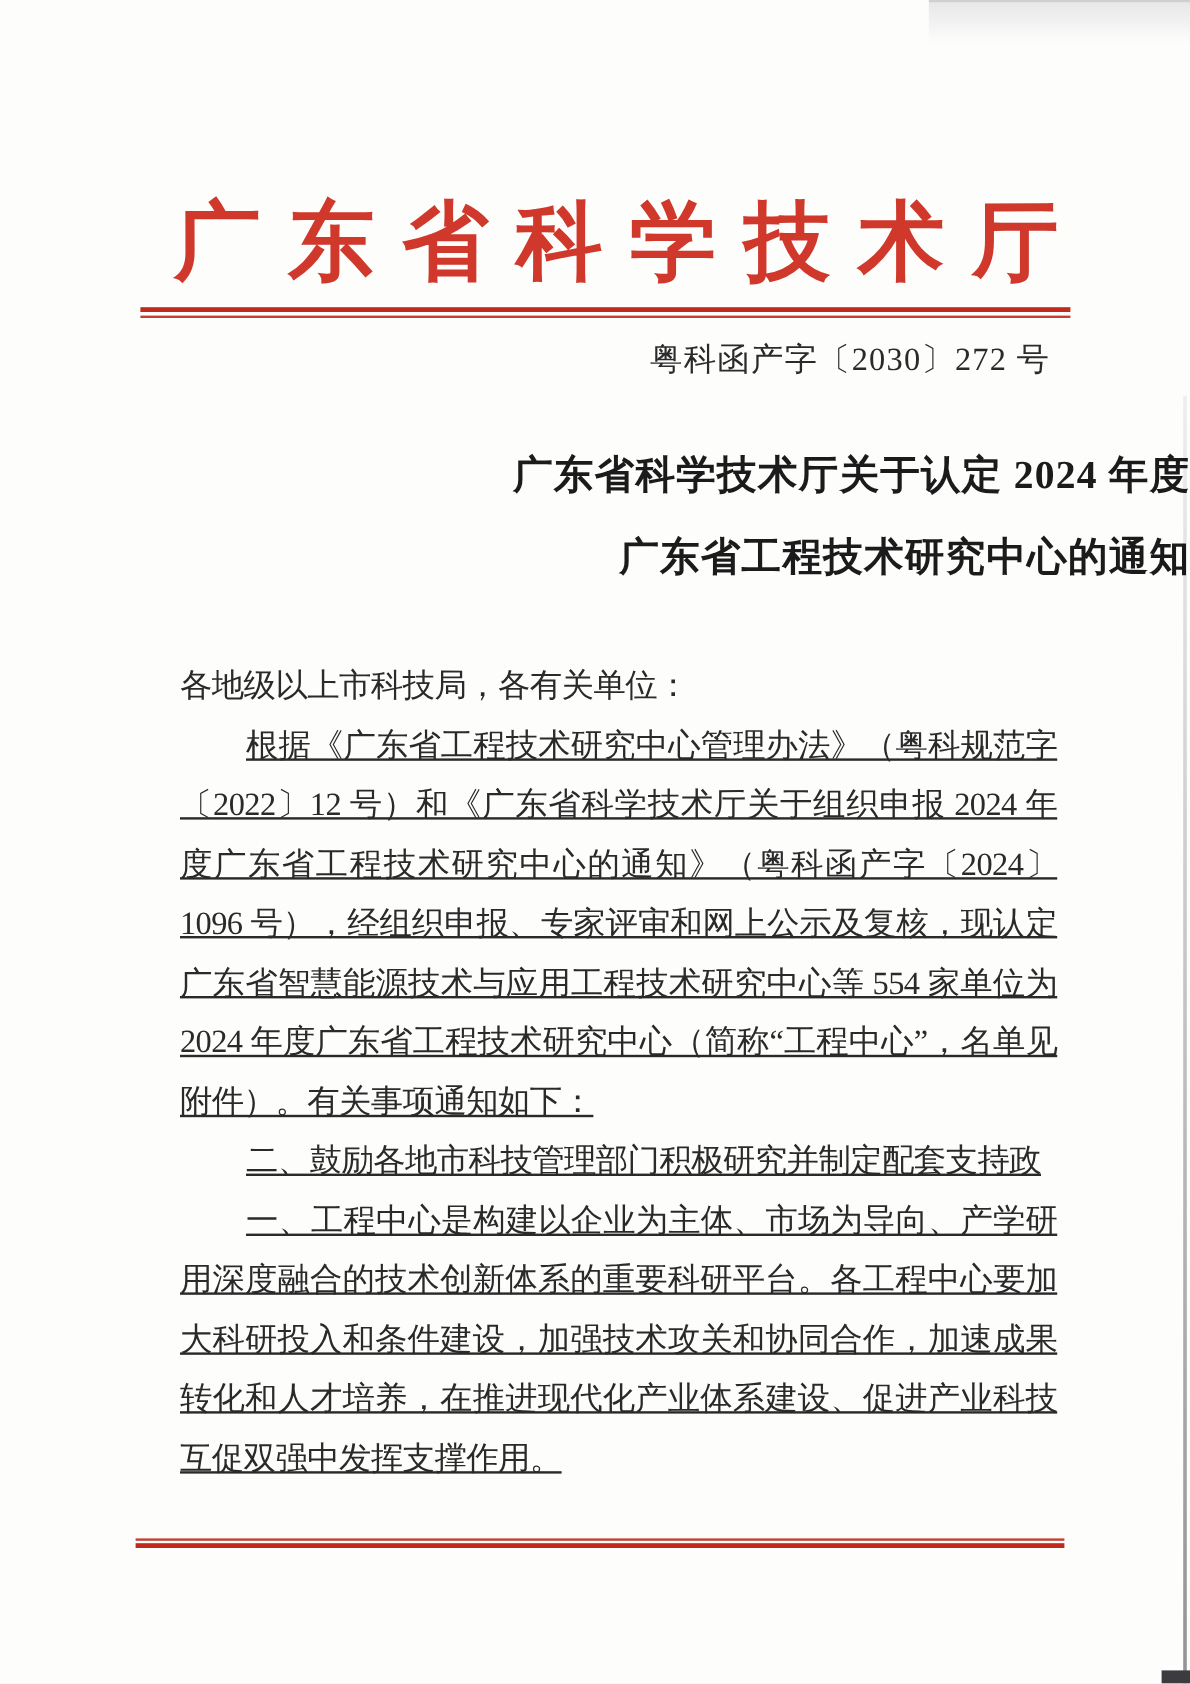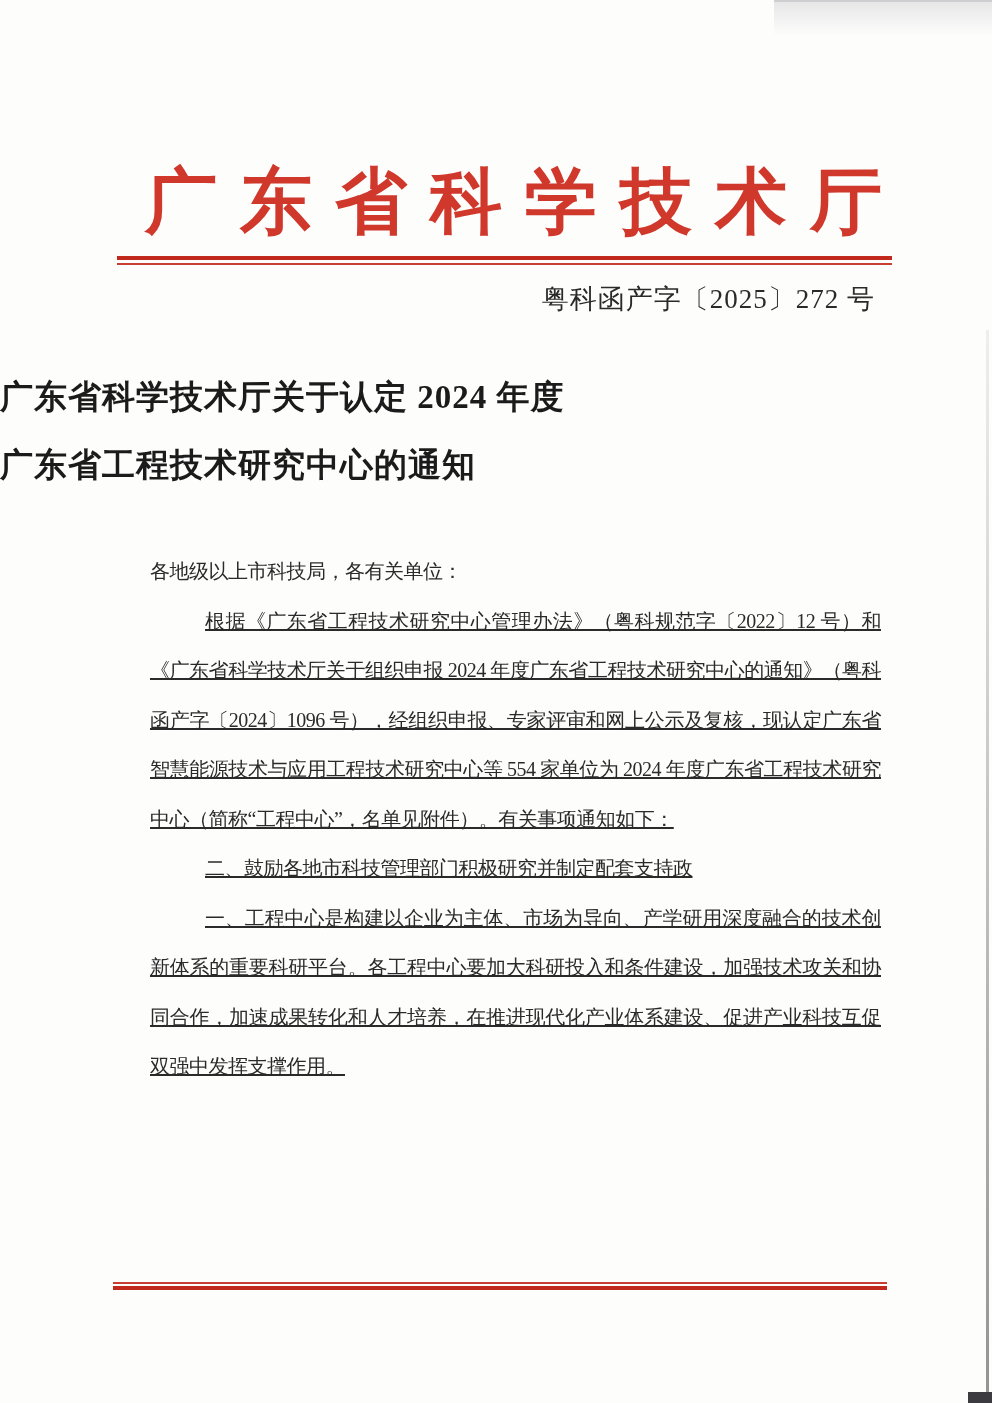--- a/index.html
+++ b/index.html
@@ -28,29 +28,29 @@
   .rule-h-thin  { left: 117px; top: 263px; width: 775px; height: 2px; opacity: .9; }
   .rule-f-thin  { left: 113px; top: 1282px; width: 774px; height: 2px; opacity: .9; }
   .rule-f-thick { left: 113px; top: 1286px; width: 774px; height: 4px; }
   .doc-number {
     position: absolute; top: 283px; right: 117px;
     font-size: 27px; line-height: 32px; letter-spacing: 1px;
     color: var(--ink, #2a2a2a);
   }
   .title-line {
     position: absolute; left: 0; width: 100%;
-    text-align: left; font-weight: 700;
+    text-align: right; font-weight: 700;
     font-size: 33px; line-height: 40px; letter-spacing: 1px;
     color: var(--title-ink, #1b1b1b);
   }
   .title-1 { top: 377px; }
   .title-2 { top: 445px; }
   .doc-body {
     position: absolute; left: 150px; top: 547px; width: 731px;
-    font-size: 20px; line-height: 49.5px; letter-spacing: -0.5px;
+    font-size: 27px; line-height: 49.5px; letter-spacing: -0.5px;
     text-align: justify; color: var(--ink, #2a2a2a);
   }
   .doc-body p { margin: 0; }
   .doc-body p.para { text-indent: 55px; text-decoration: underline; }
   
   .shade-top-right {
     position: absolute; top: 0; right: 0; width: 218px; height: 34px;
     background: linear-gradient(to bottom, #e7e7e8, rgba(255,255,255,0));
     border-top: 2px solid #cfcfd2;
   }
@@ -77,21 +77,21 @@
       <span>科</span>
       <span>学</span>
       <span>技</span>
       <span>术</span>
       <span>厅</span>
     </div>
 
   <div class="rule rule-h-thick"></div>
   <div class="rule rule-h-thin"></div>
 
-  <div class="doc-number">粤科函产字〔2025〕272 号</div>
+  <div class="doc-number">粤科函产字〔2030〕272 号</div>
 
   <div class="title-line title-1">广东省科学技术厅关于认定 2024 年度</div>
   <div class="title-line title-2">广东省工程技术研究中心的通知</div>
 
   <div class="doc-body">
     <p class="salutation">各地级以上市科技局，各有关单位：</p>
     <div>
         <p class="para">根据《广东省工程技术研究中心管理办法》（粤科规范字〔2022〕12 号）和《广东省科学技术厅关于组织申报 2024 年度广东省工程技术研究中心的通知》（粤科函产字〔2024〕1096 号），经组织申报、专家评审和网上公示及复核，现认定广东省智慧能源技术与应用工程技术研究中心等 554 家单位为 2024 年度广东省工程技术研究中心（简称“工程中心”，名单见附件）。有关事项通知如下：</p>
         <p class="para">二、鼓励各地市科技管理部门积极研究并制定配套支持政</p>
         <p class="para">一、工程中心是构建以企业为主体、市场为导向、产学研用深度融合的技术创新体系的重要科研平台。各工程中心要加大科研投入和条件建设，加强技术攻关和协同合作，加速成果转化和人才培养，在推进现代化产业体系建设、促进产业科技互促双强中发挥支撑作用。</p>

